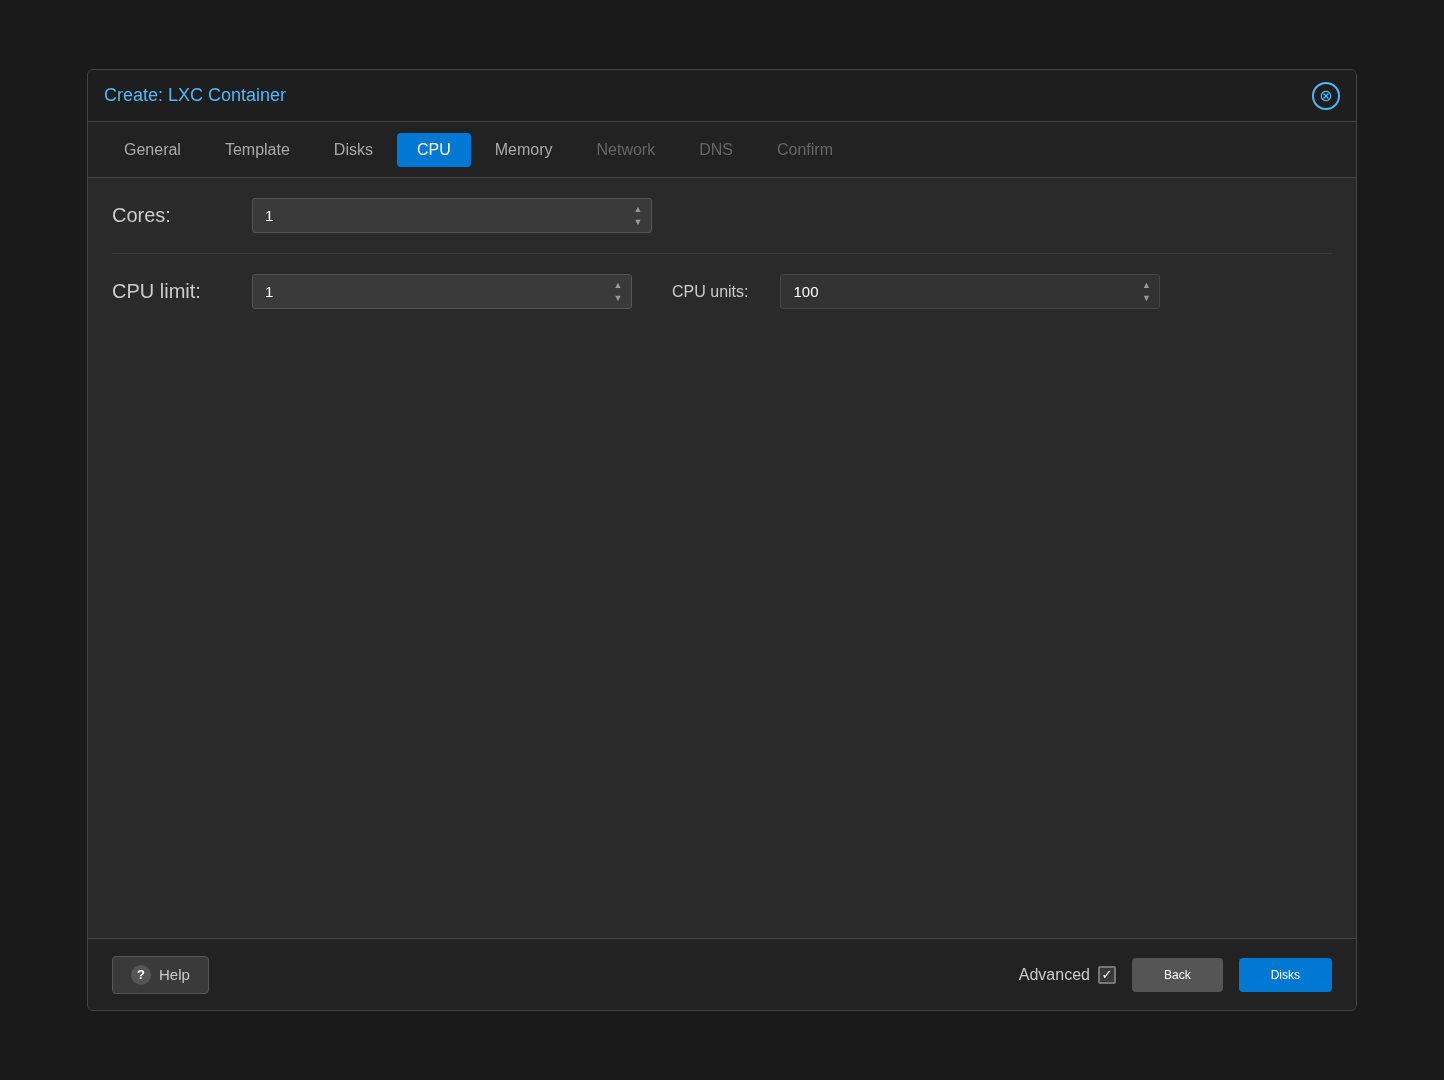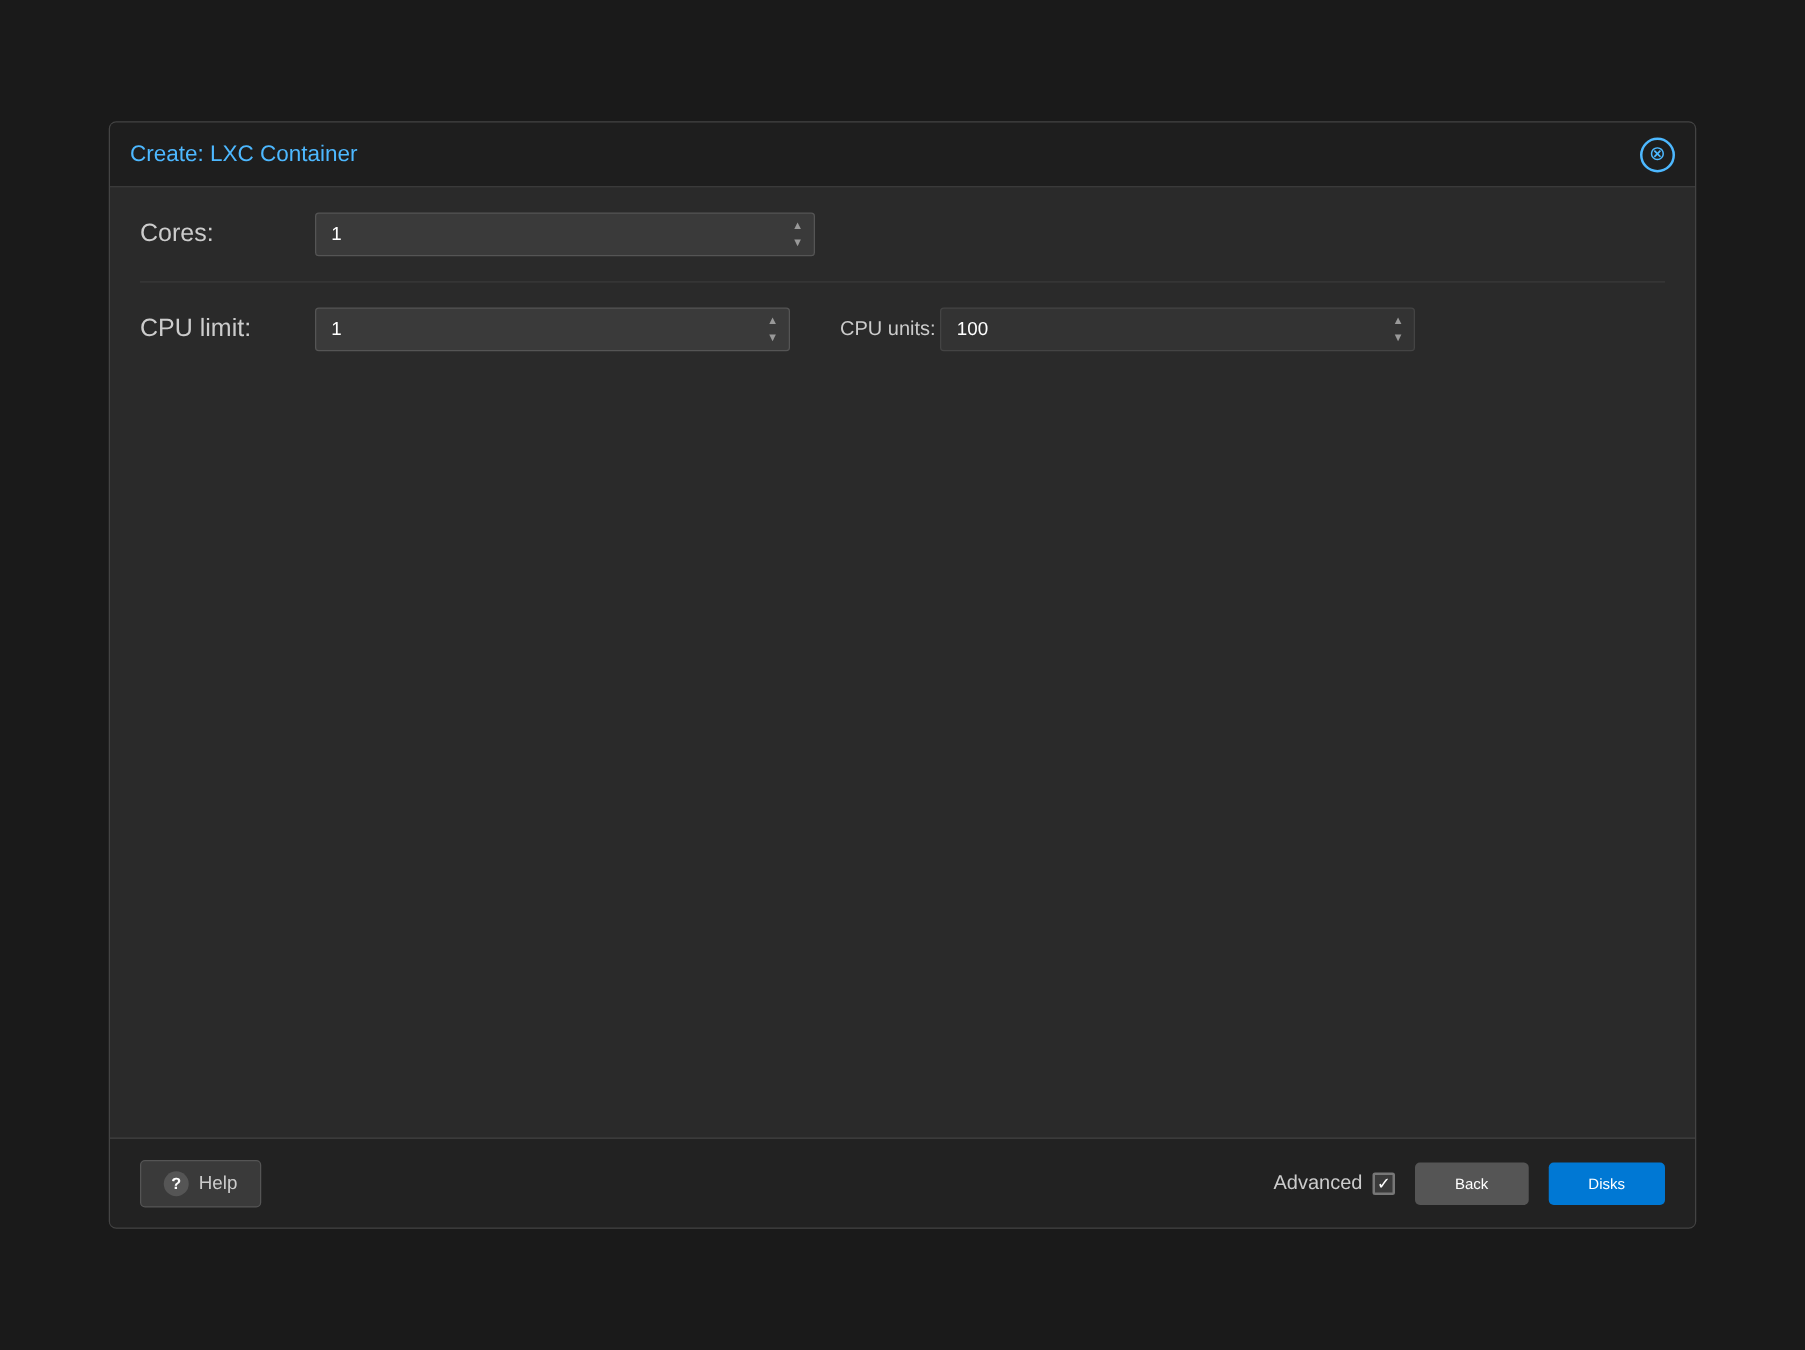--- a/index.html
+++ b/index.html
@@ -135,21 +135,21 @@
       display: flex;
       align-items: center;
       justify-content: center;
       color: #999;
       font-size: 9px;
       line-height: 1;
     }
     .cpu-units-group {
       display: flex;
       align-items: center;
-      gap: 4px;
+      gap: 32px;
       margin-left: 40px;
     }
     .form-label-inline {
       color: #ccc;
       font-size: 16px;
       white-space: nowrap;
     }
     .spinbox.units input {
       background: #333;
       border-color: #444;
@@ -237,20 +237,30 @@
 
 <div class="dialog">
 
   <div class="title-bar">
     <span class="title-text">Create: LXC Container</span>
     <button class="close-btn">
       <span>⊗</span>
     </button>
   </div>
 
+  <div class="tabs">
+    <button class="tab">General</button>
+    <button class="tab">Template</button>
+    <button class="tab">Disks</button>
+    <button class="tab active">CPU</button>
+    <button class="tab">Memory</button>
+    <button class="tab dimmed">Network</button>
+    <button class="tab dimmed">DNS</button>
+    <button class="tab dimmed">Confirm</button>
+  </div>
 
   <div class="content">
     <div class="form-section">
 
       <div class="form-row">
         <span class="form-label">Cores:</span>
         <div class="spinbox wide">
           <input type="text" value="1" style="">
           <div class="spin-arrows">
             <div class="spin-arrow">▲</div>

